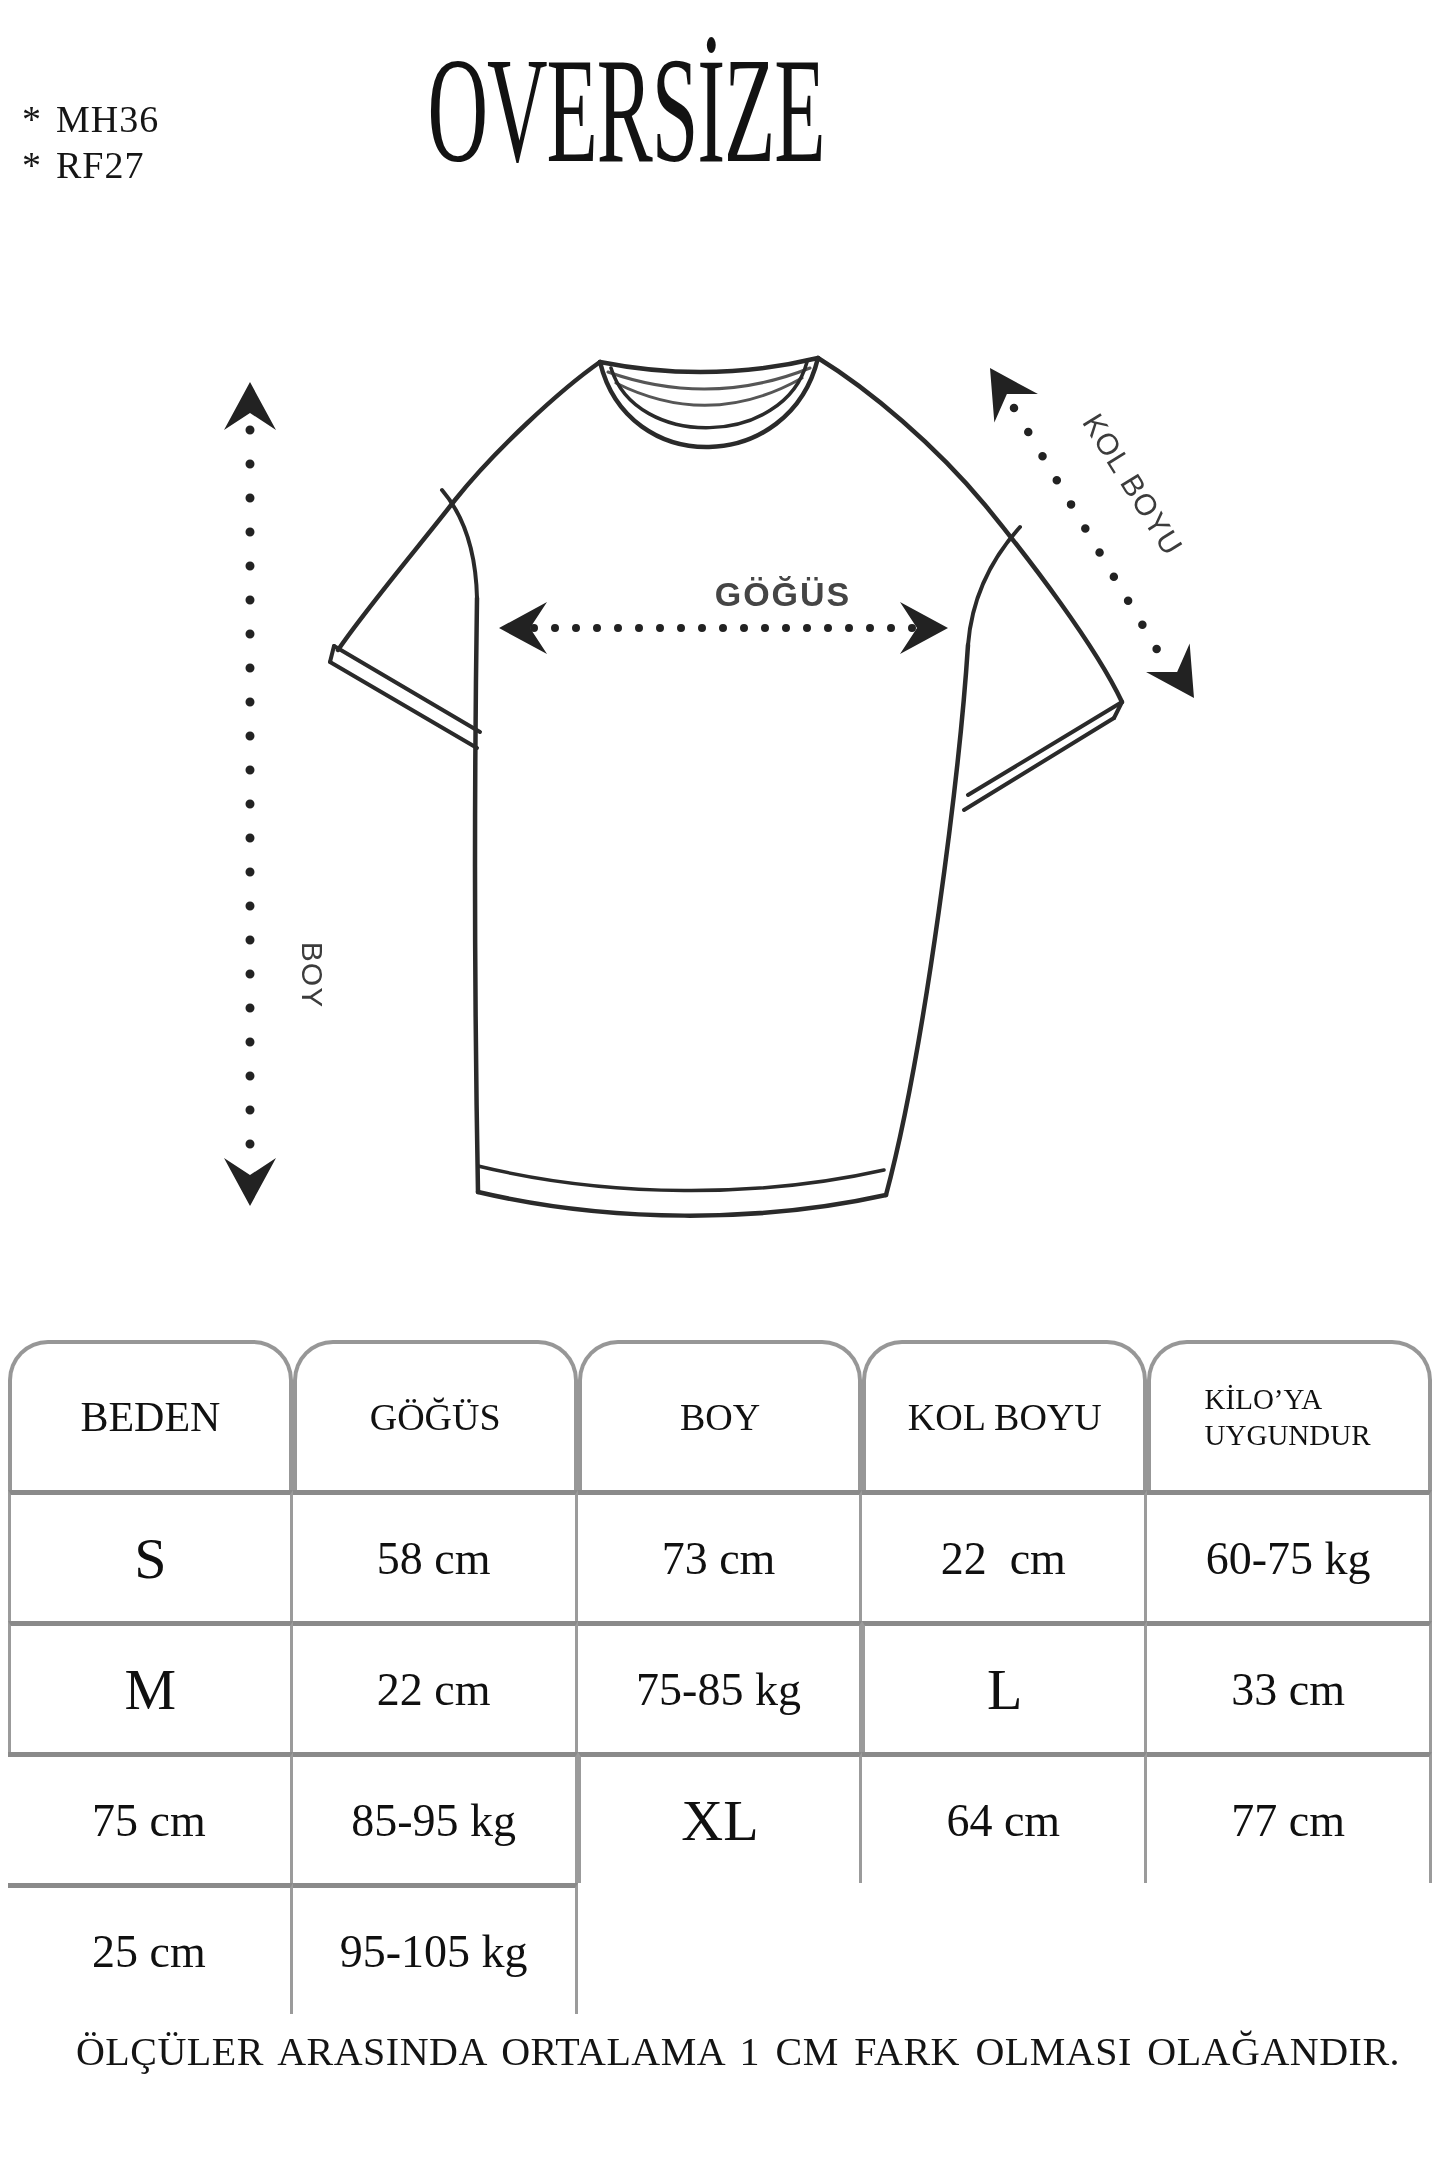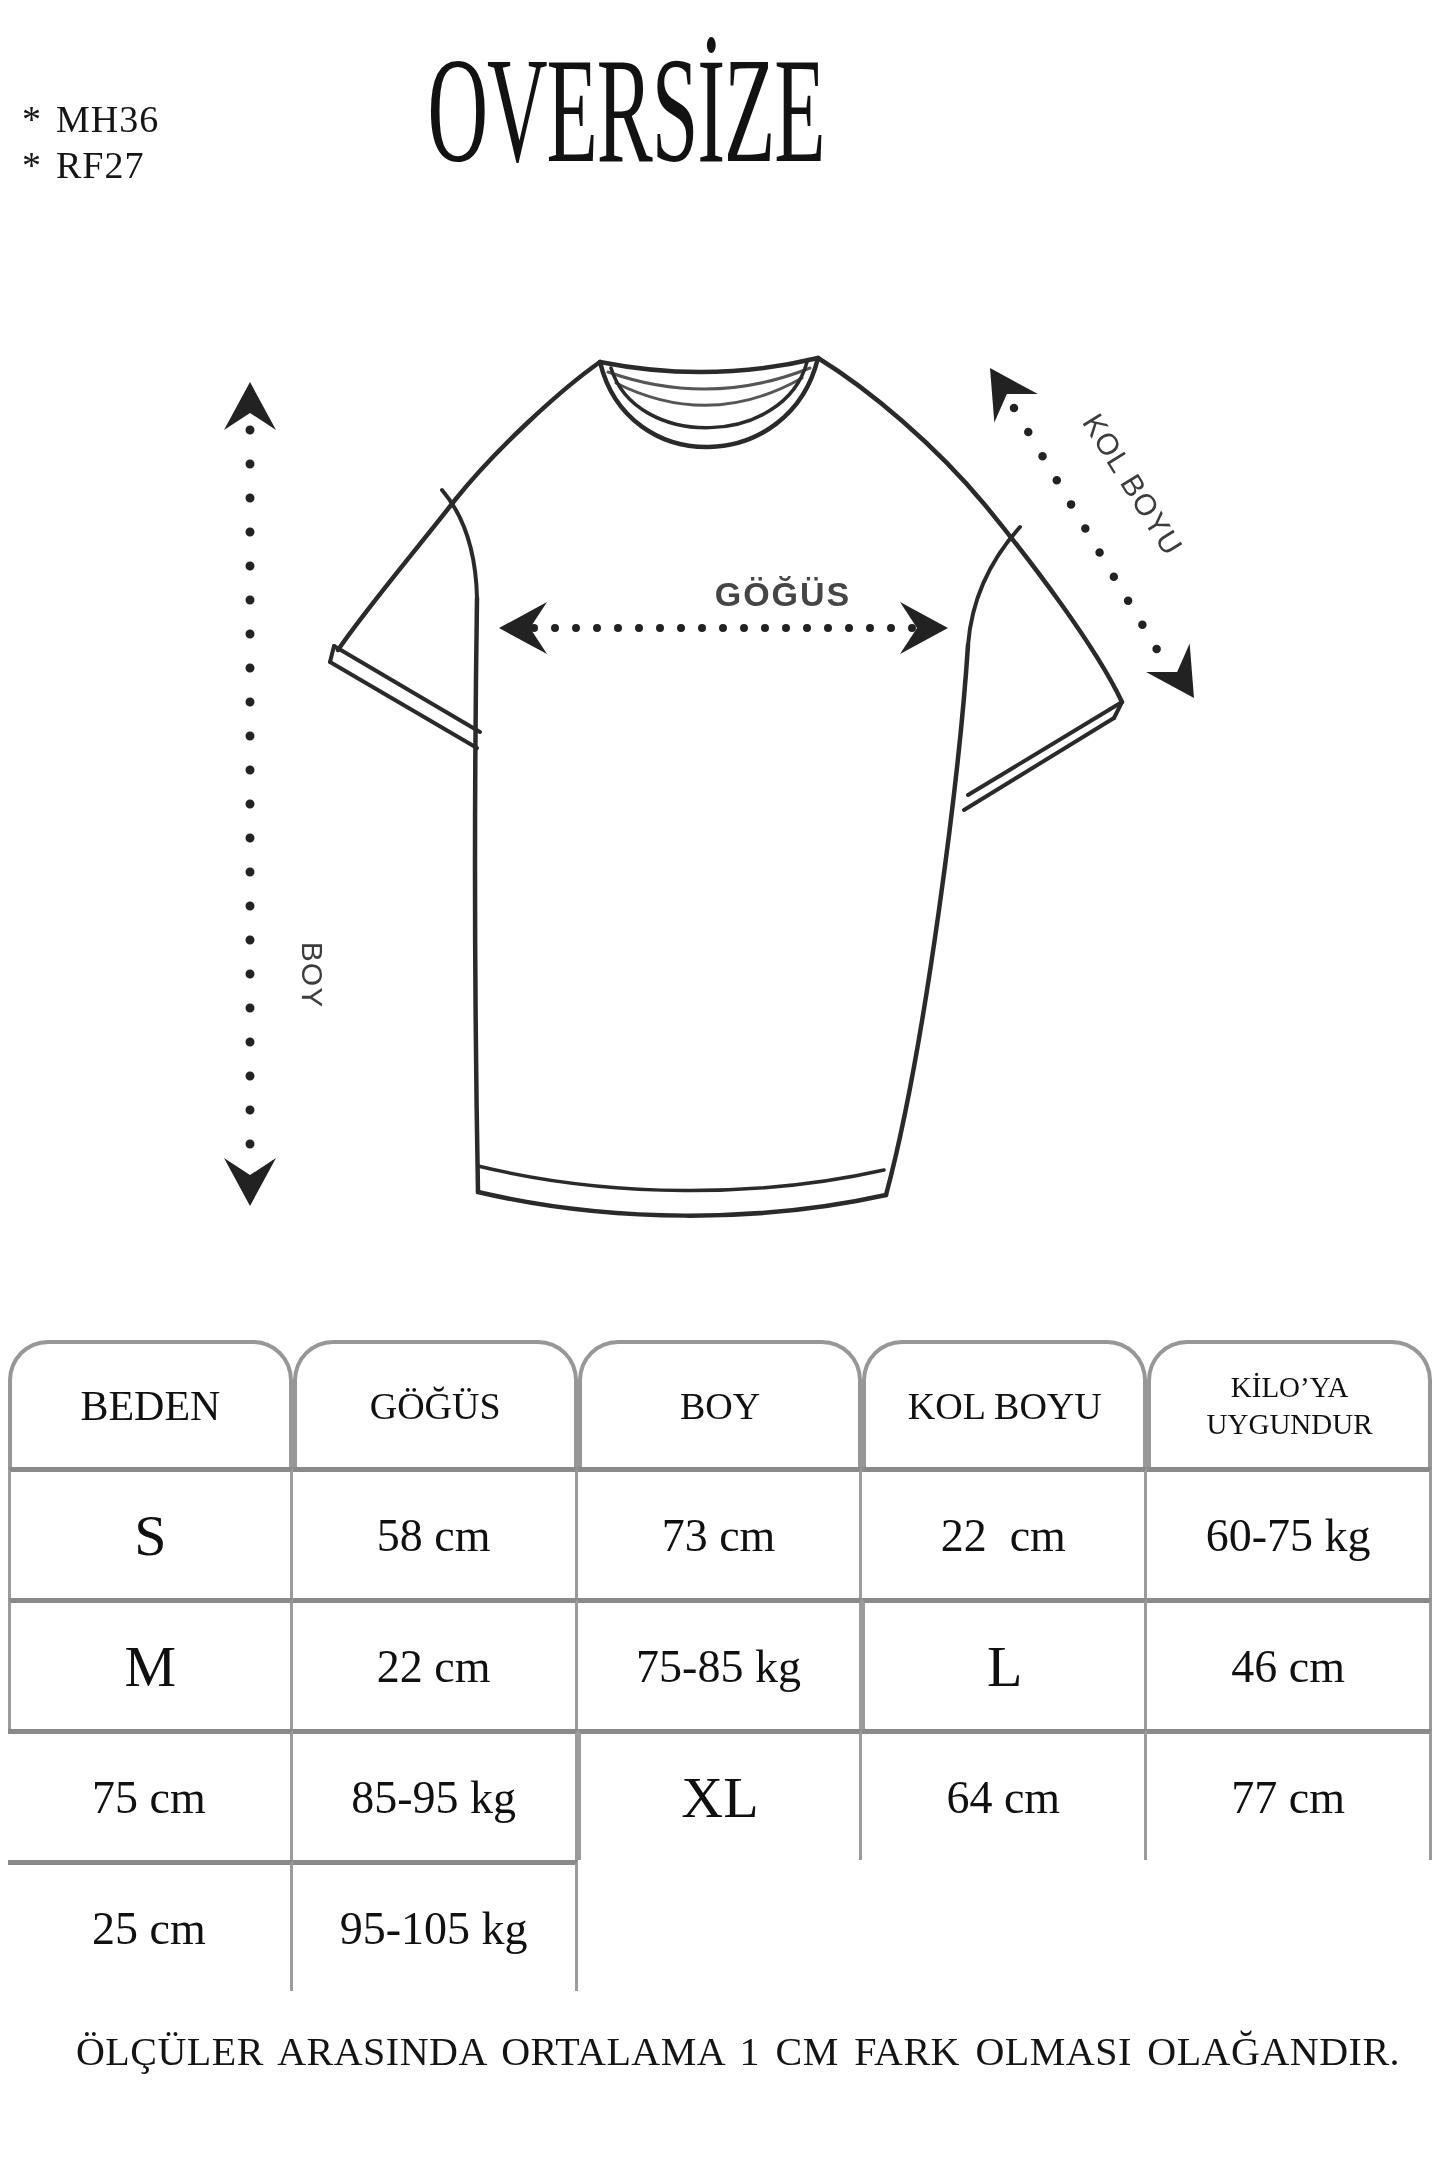--- a/index.html
+++ b/index.html
@@ -44,25 +44,24 @@
   .lbl-chest { font-size:34px; font-weight:600; letter-spacing:2px; fill:#454545; }
   .lbl-rot   { font-size:30px; font-weight:500; letter-spacing:1px; fill:#3c3c3c; }
 
   
   .size-table {
     position:absolute; left:8px; top:1340px; width:1424px;
     display:grid;
     grid-template-columns:repeat(5, 1fr);
   }
   .th {
-    height:127px;
+    height:150px;
     border:4px solid #979797; border-bottom:none;
     border-radius:40px 40px 0 0;
     display:flex; align-items:center; justify-content:center;
-    text-align:center;
     font-size:38px; color:#111;
     background:#fff;
   }
   .th.first { font-size:42px; }
   .th .hdr-txt { display:block; }
   .th.small { font-size:29px; line-height:1.25; }
   .th.small .hdr-txt { max-width:170px; }
   .td {
     height:131px;
     display:flex; align-items:center; justify-content:center;
@@ -179,21 +178,21 @@
   <div class="td row-first">58 cm</div>
   <div class="td row-first">73 cm</div>
   <div class="td row-first">22  cm</div>
   <div class="td row-first">60-75 kg</div>
 
   <div class="td size-col">M</div>
   <div class="td">22 cm</div>
   <div class="td">75-85 kg</div>
 
   <div class="td size-col">L</div>
-  <div class="td">46 cm</div>
+  <div class="td">33 cm</div>
   <div class="td">75 cm</div>
   <div class="td">85-95 kg</div>
 
   <div class="td size-col row-last">XL</div>
   <div class="td row-last">64 cm</div>
   <div class="td row-last">77 cm</div>
   <div class="td row-last">25 cm</div>
   <div class="td row-last">95-105 kg</div>
 </div>
 

